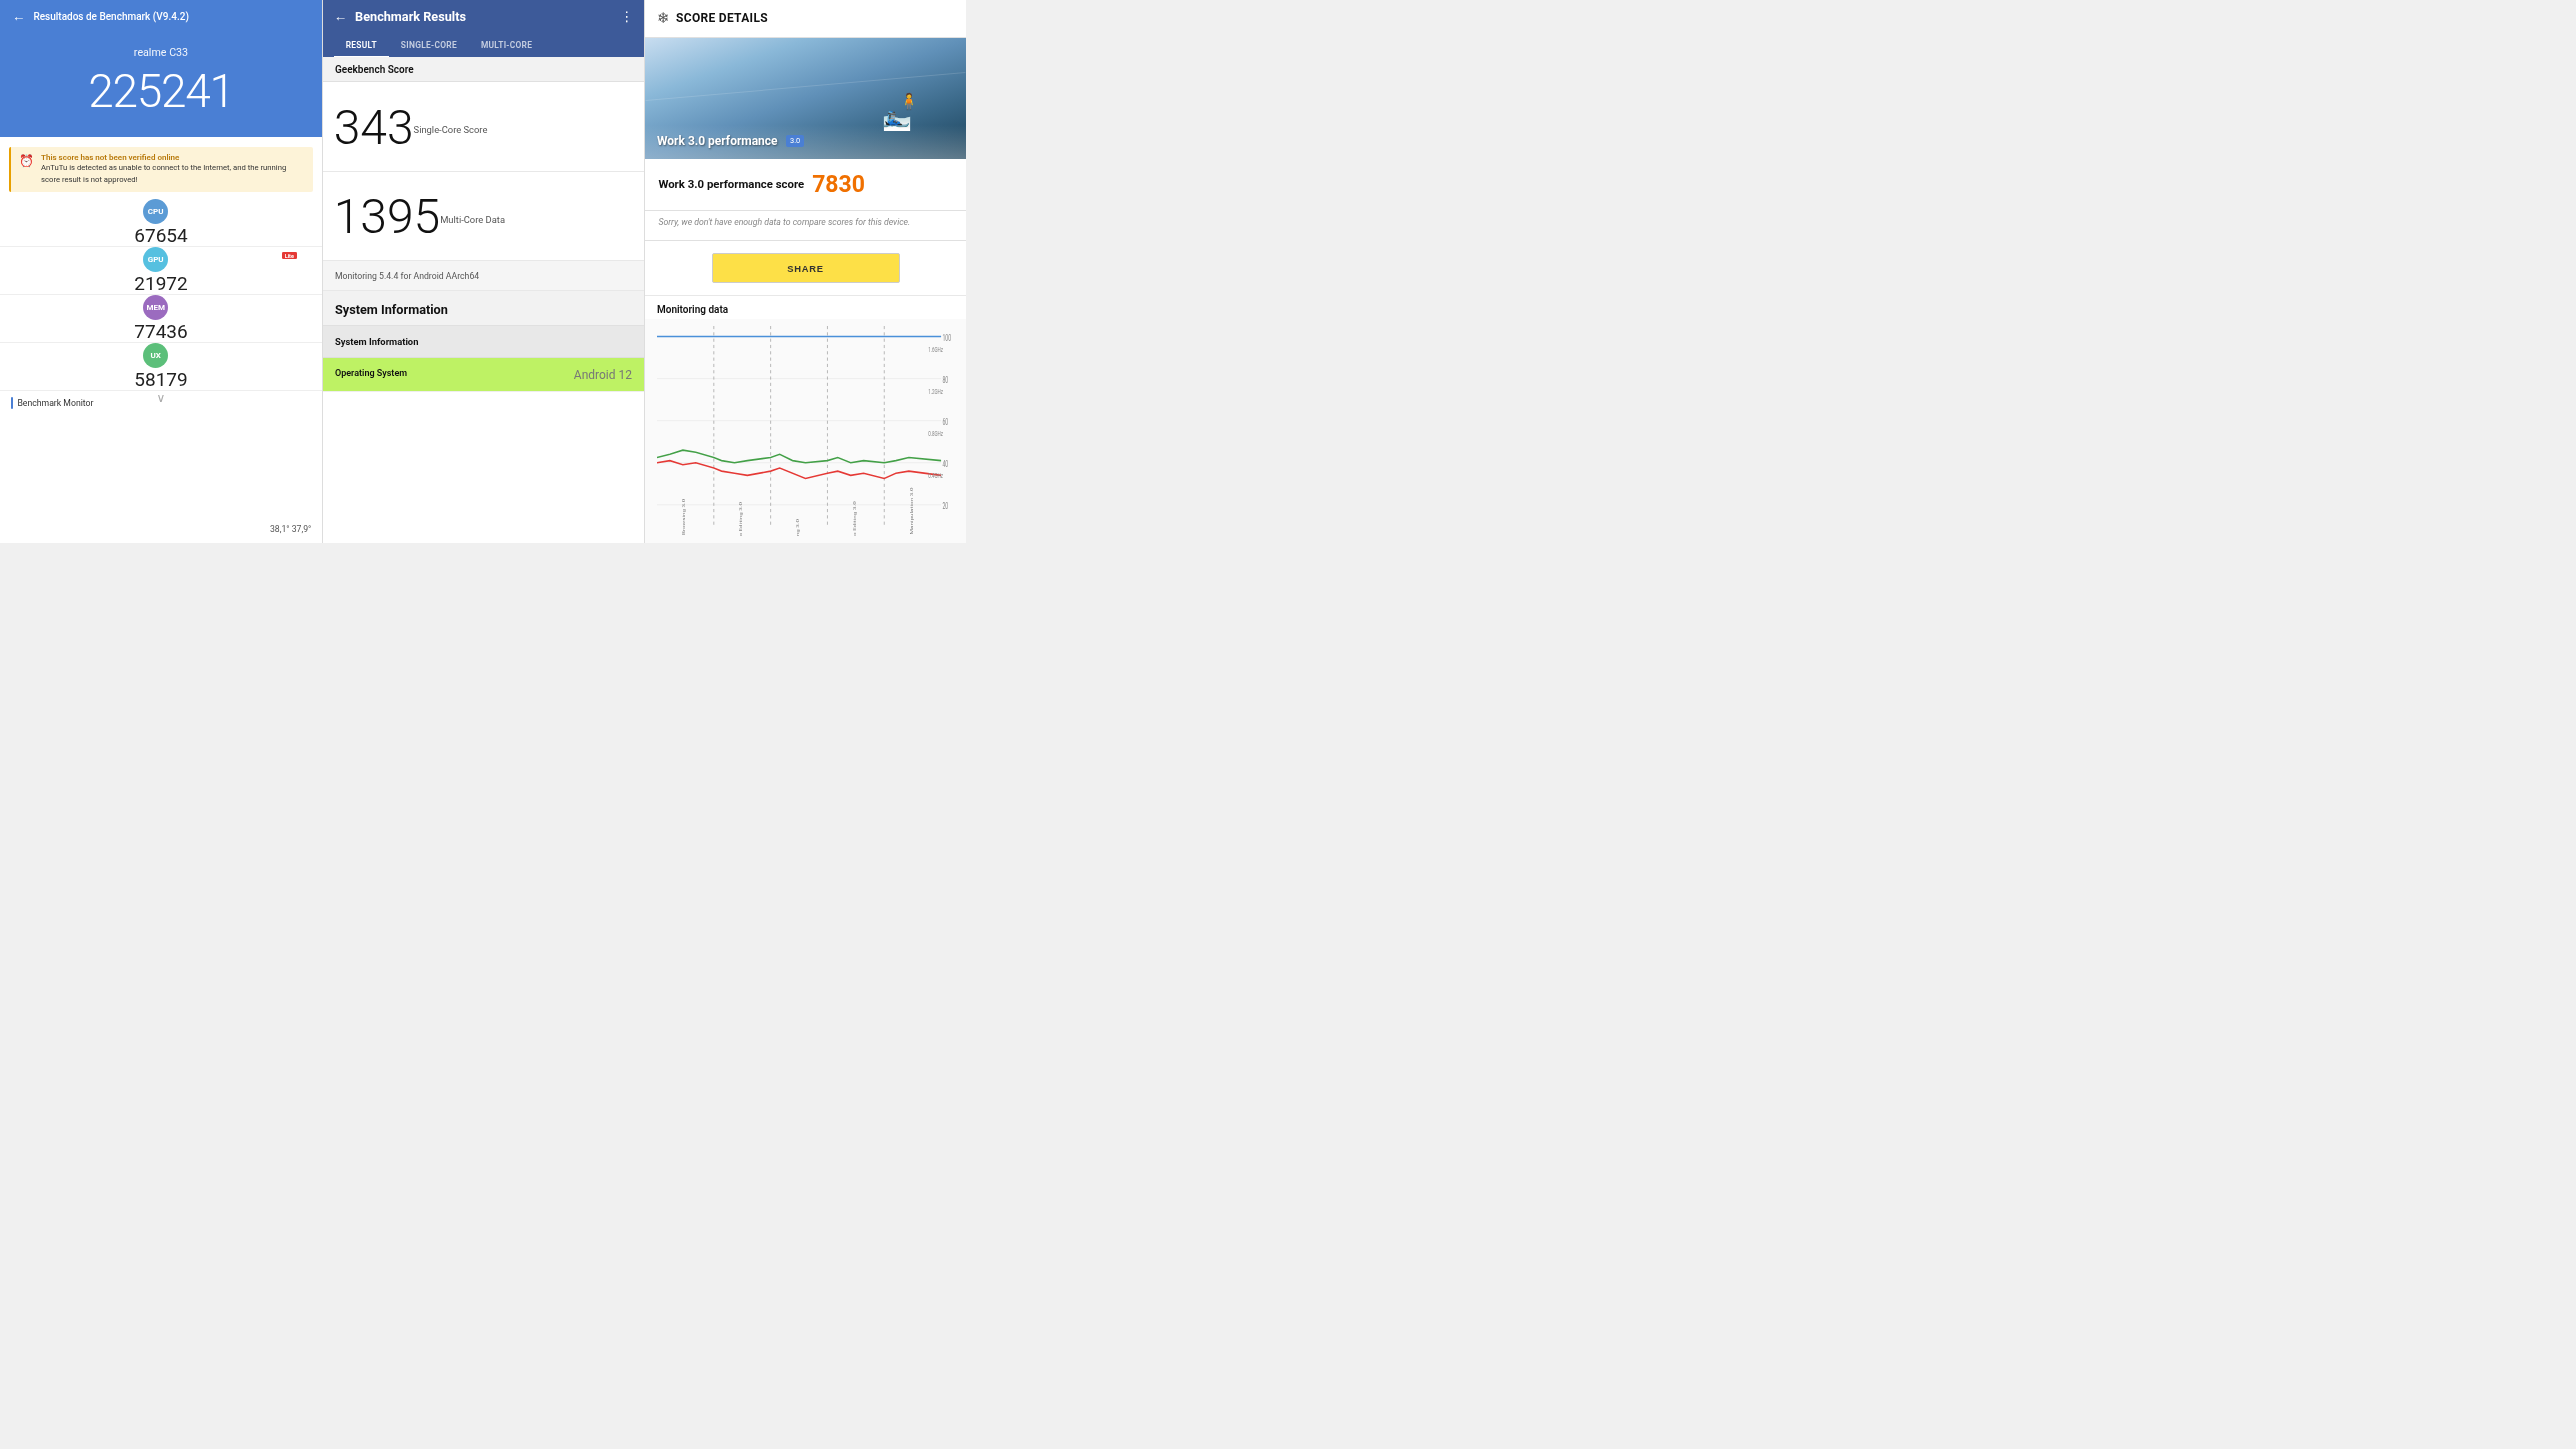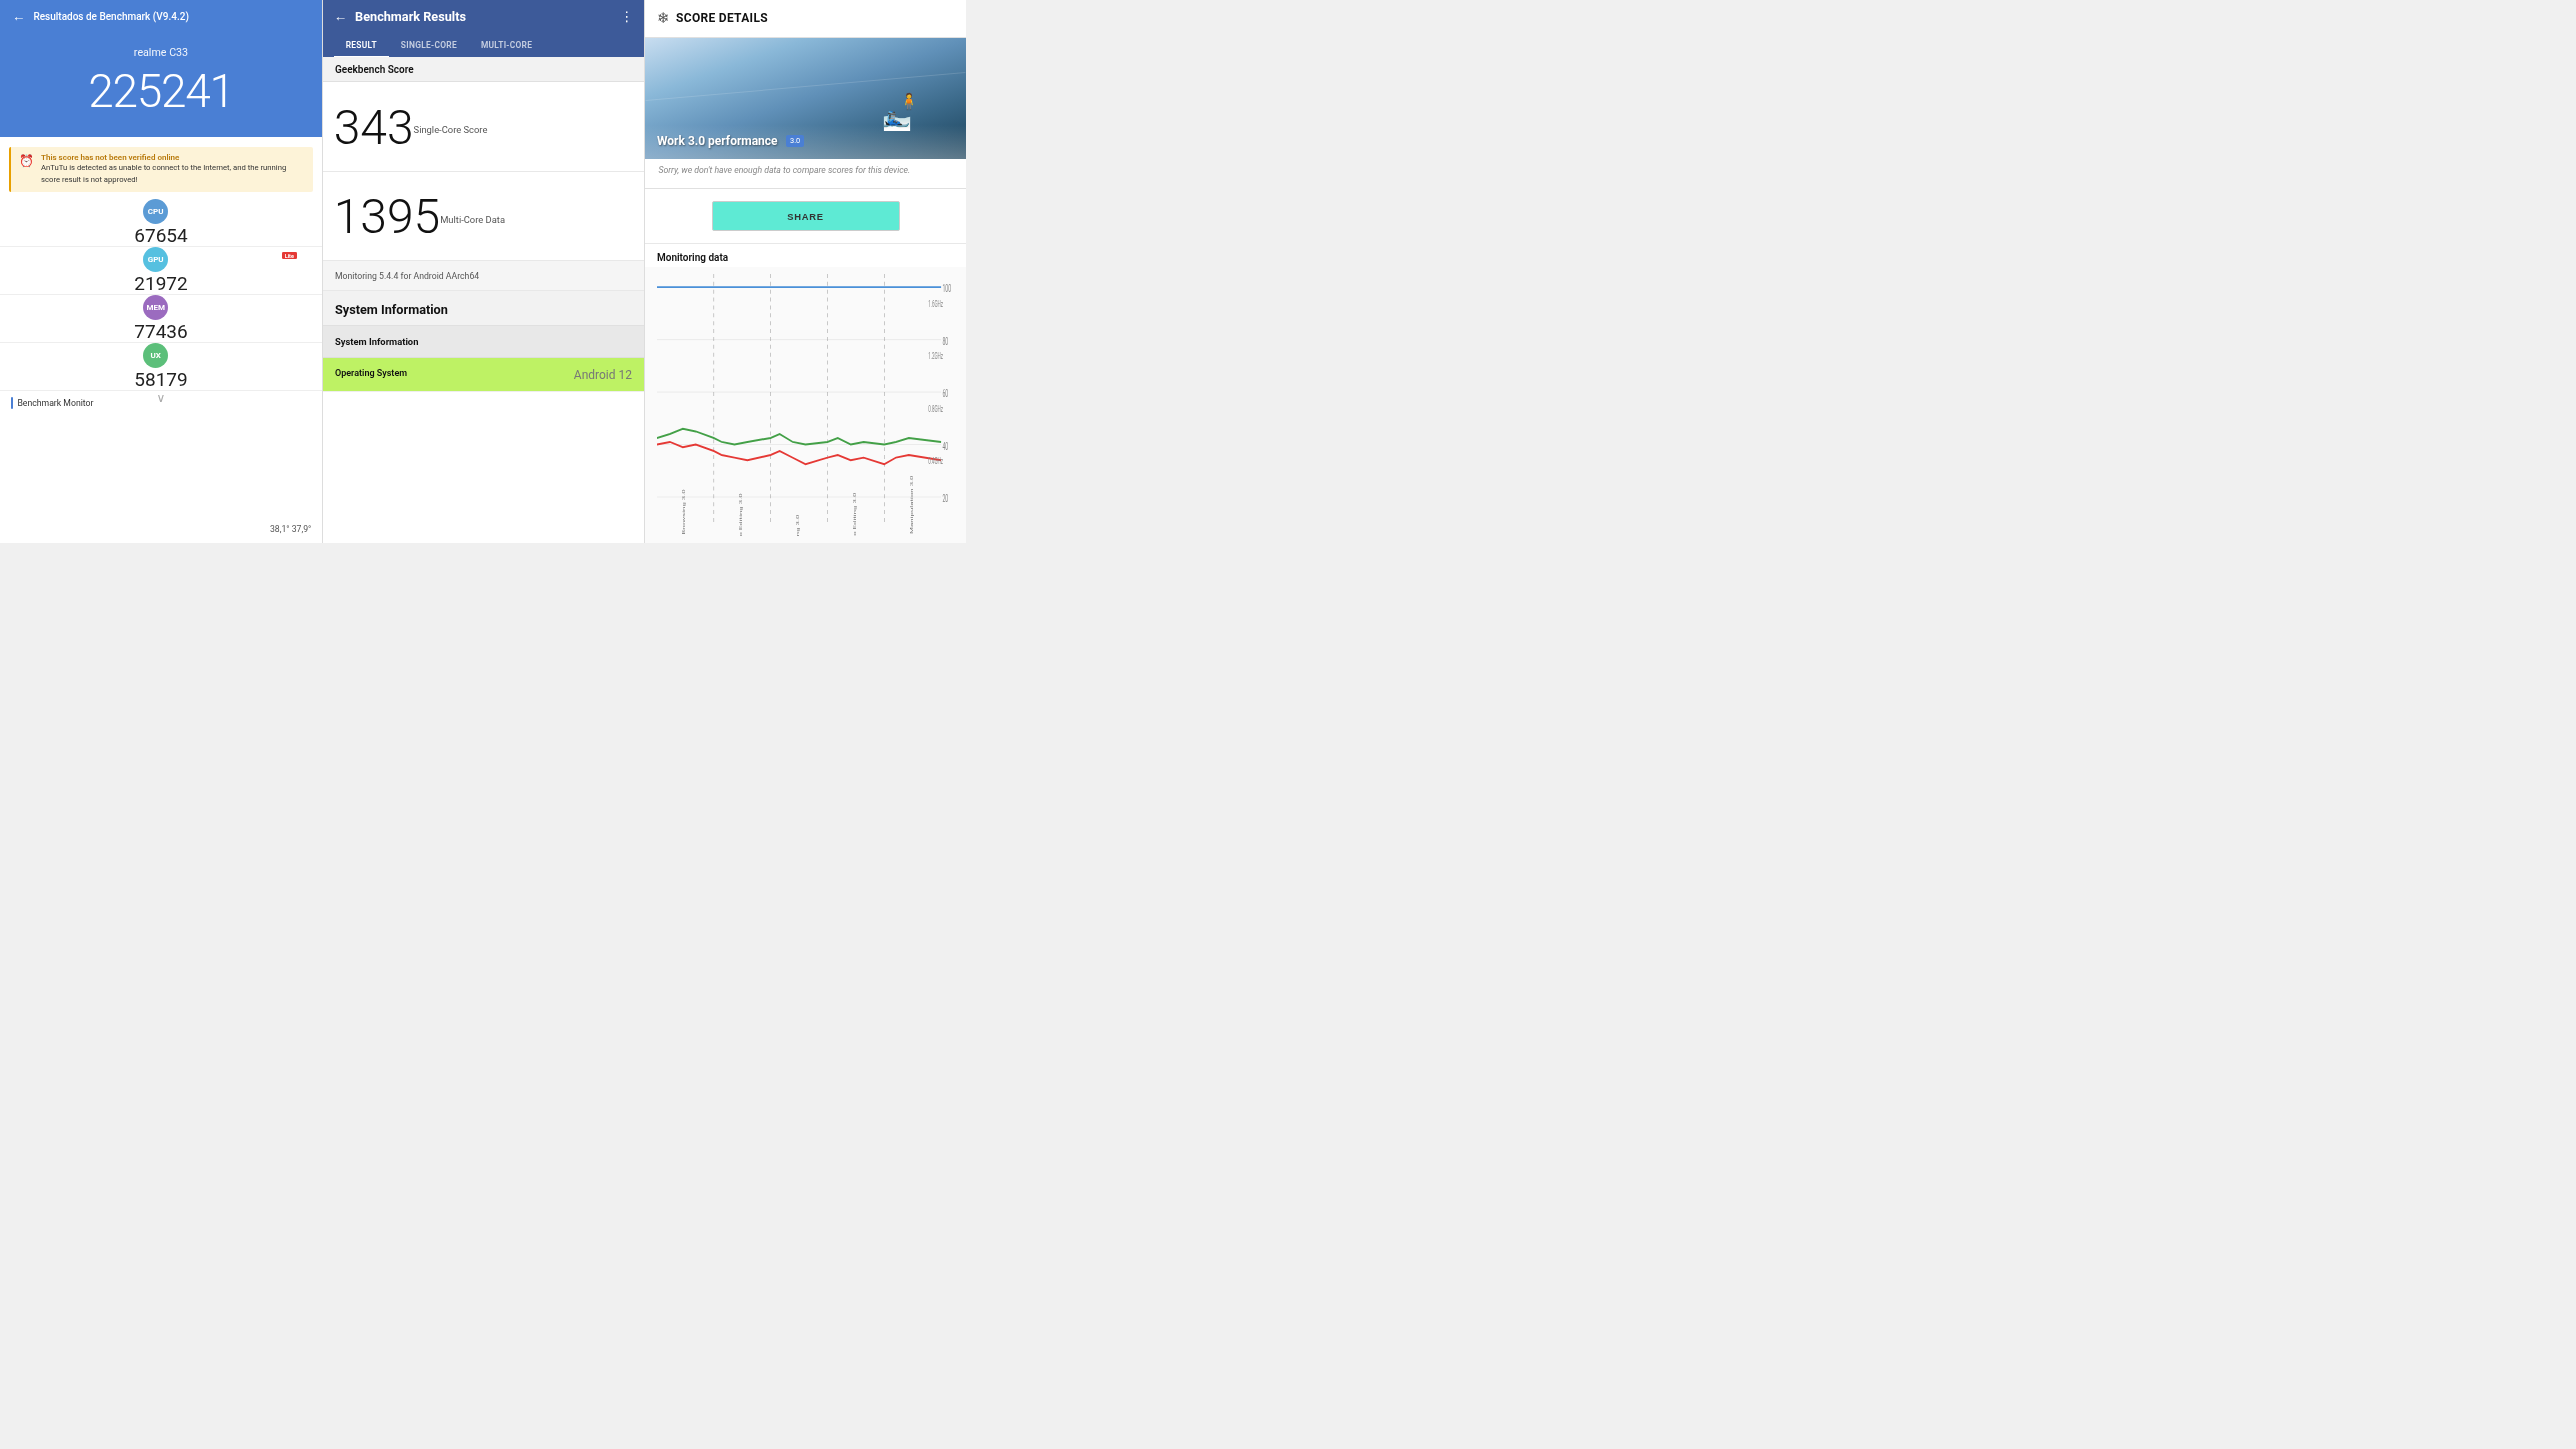--- a/index.html
+++ b/index.html
@@ -351,21 +351,21 @@
       font-style: italic;
       line-height: 1.5;
       border-bottom: 0.7px solid #e0e0e0;
     }
     .score-share-btn {
       margin: 12px auto;
       display: block;
       width: 188px;
       padding: 8.7px 0;
       border: 0.7px solid #ccc;
-      background: #5eead4;
+      background: #fde047;
       font-size: 9.4px;
       font-weight: 700;
       color: #333;
       letter-spacing: 0.7px;
       cursor: pointer;
       border-radius: 2px;
       text-align: center;
     }
     .score-monitoring-header {
       padding: 8px 12px 4px;
@@ -498,20 +498,24 @@
 
     <div style="position:absolute;bottom:0;left:0;right:0;height:34px;background:linear-gradient(to top,rgba(255,255,255,0.3),transparent);"></div>
     <div style="position:absolute;top:40%;left:0;right:0;height:1.3px;background:rgba(255,255,255,0.15);transform:rotate(-5deg);"></div>
 
     <div style="position:absolute;right:54px;bottom:27px;font-size:24px;transform:scaleX(-1);">🎿</div>
     <div style="position:absolute;right:47px;bottom:48px;font-size:16px;">🧍</div>
     <span class="score-hero-label">Work 3.0 performance</span>
     <span class="score-hero-sublabel">3.0</span>
   </div>
 
+  <div class="score-main">
+    <span class="score-label-text">Work 3.0 performance score</span>
+    <span class="score-value">7830</span>
+  </div>
 
   <div class="score-compare-text">Sorry, we don't have enough data to compare scores for this device.</div>
 
   <button class="score-share-btn">SHARE</button>
 
   <div class="score-monitoring-header">Monitoring data</div>
 
   <div class="score-chart-area">
     <svg class="chart-svg" viewBox="0 0 460 200" preserveAspectRatio="none">
 

